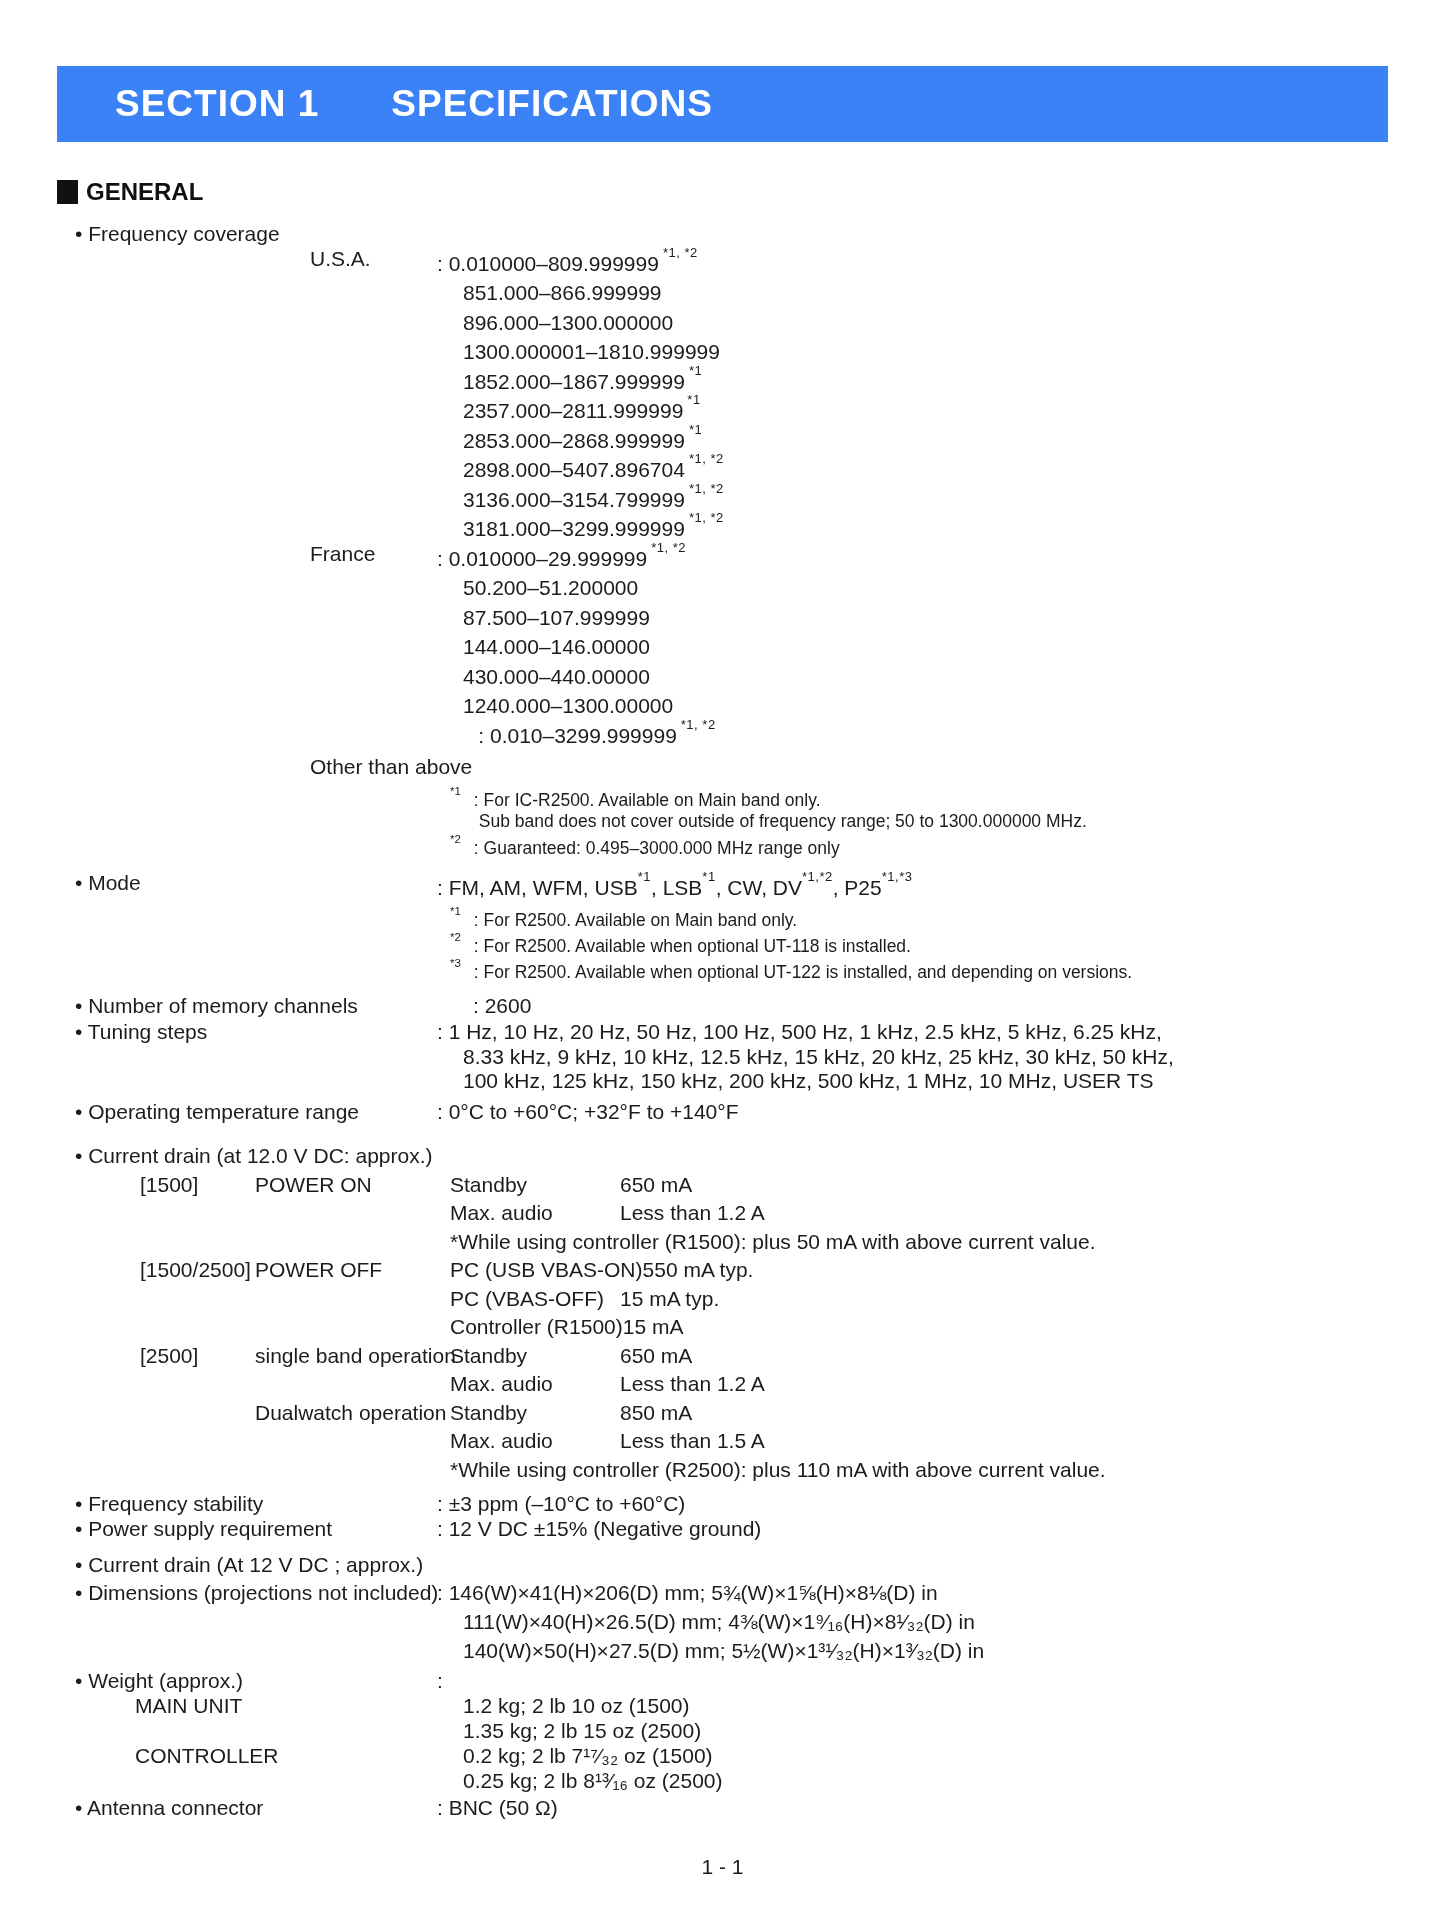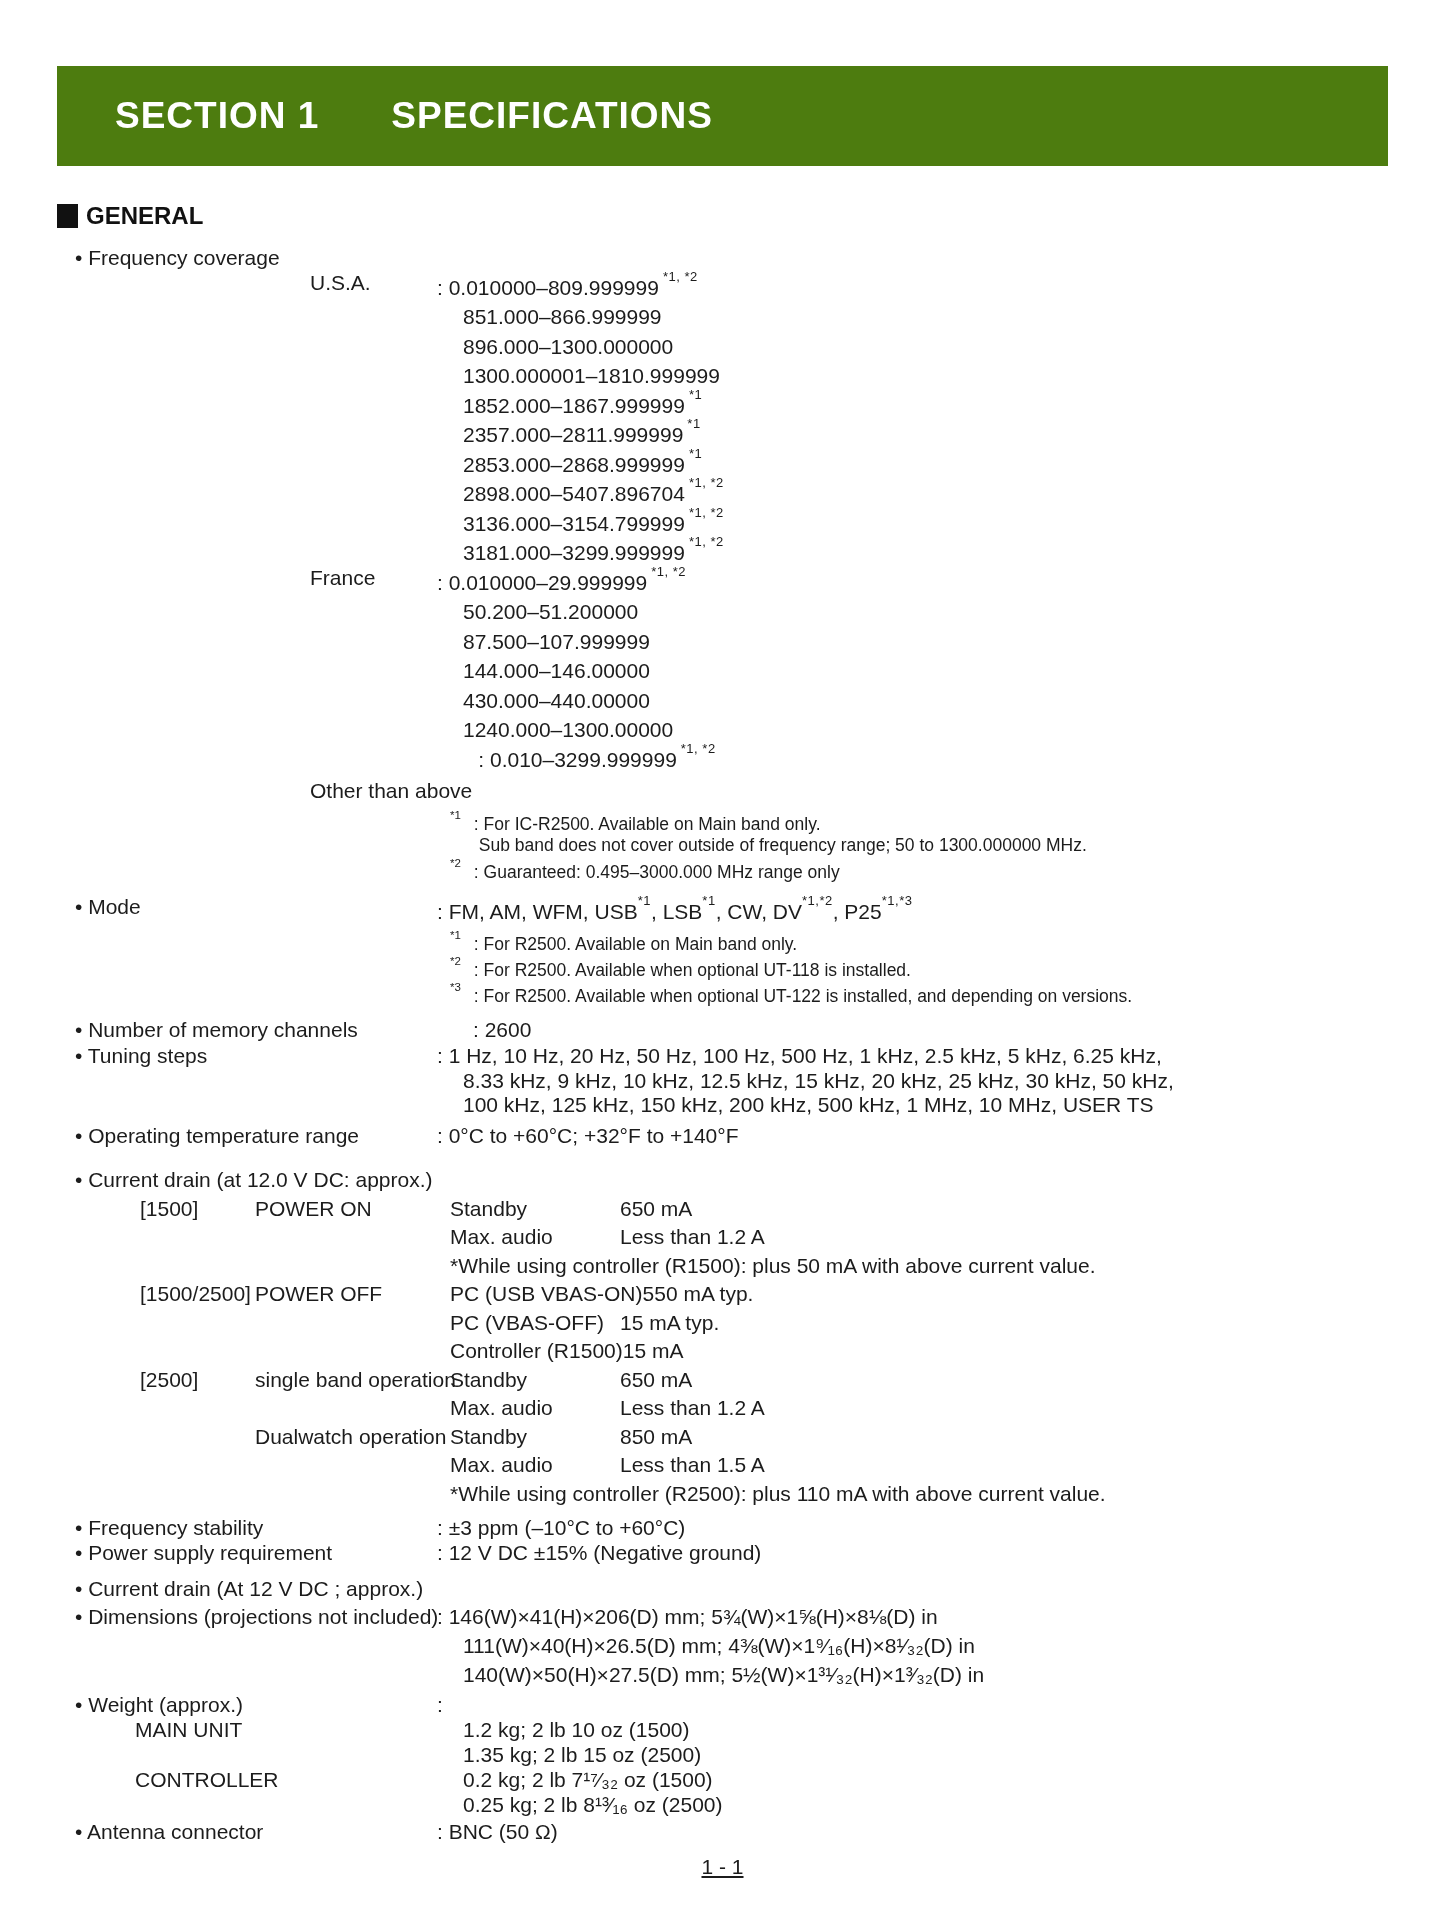--- a/index.html
+++ b/index.html
@@ -6,22 +6,22 @@
   .page{
     position:relative;
     width:1445px;height:1927px;
     background:#ffffff;
     font-family:"Liberation Sans","DejaVu Sans",sans-serif;
     color:#1c1c1c;
     overflow:hidden;
   }
   .header-bar{
     margin:66px 57px 0 57px;
-    height:100px;
-    background:#4d7c0f;
+    height:76px;
+    background:#3b82f6;
     color:#ffffff;
     display:flex;align-items:center;
     padding-left:58px;box-sizing:border-box;
   }
   .header-bar .sec{font-size:37px;font-weight:bold;letter-spacing:1px;}
   .header-bar .ttl{font-size:37px;font-weight:bold;letter-spacing:1px;margin-left:72px;}
   .general-heading{
     margin:36px 57px 0 57px;
     display:flex;align-items:center;
     font-size:24px;font-weight:bold;color:#111;
@@ -49,21 +49,21 @@
   .cv{flex:none;}
   .w-row{display:flex;align-items:flex-start;padding-left:80px;line-height:25px;white-space:nowrap;}
   .wl{flex:none;width:315px;}
   .wv{flex:none;padding-left:13px;}
   .dimlines .vline{line-height:29px;}
   .mt2{margin-top:2px;}.mt3{margin-top:3px;}.mt4{margin-top:4px;}.mt6{margin-top:6px;}
   .mt8{margin-top:8px;}.mt10{margin-top:10px;gap:36px;}.mt12{margin-top:12px;}
   .mt16{margin-top:16px;}.mt20{margin-top:20px;}
   .page-number{
     position:absolute;left:0;top:1855px;width:100%;
-    text-align:center;font-size:21px;color:#1c1c1c;text-decoration:underline;
+    text-align:center;font-size:21px;color:#1c1c1c;
   }
 </style>
 </head>
 <body>
 
 <div class="page">
 
   <div class="header-bar">
     <span class="sec">SECTION 1</span>
     <span class="ttl">SPECIFICATIONS</span>

